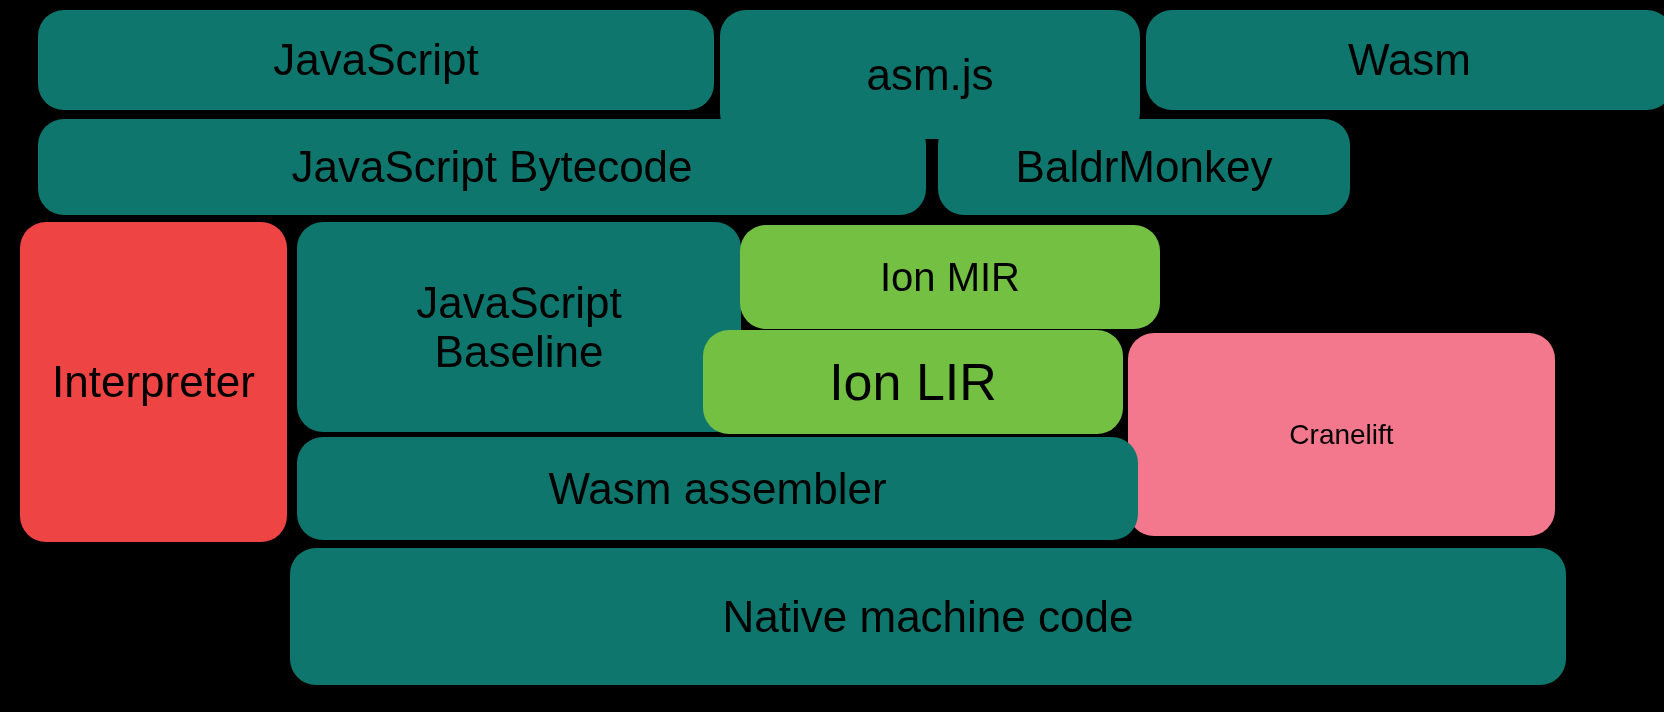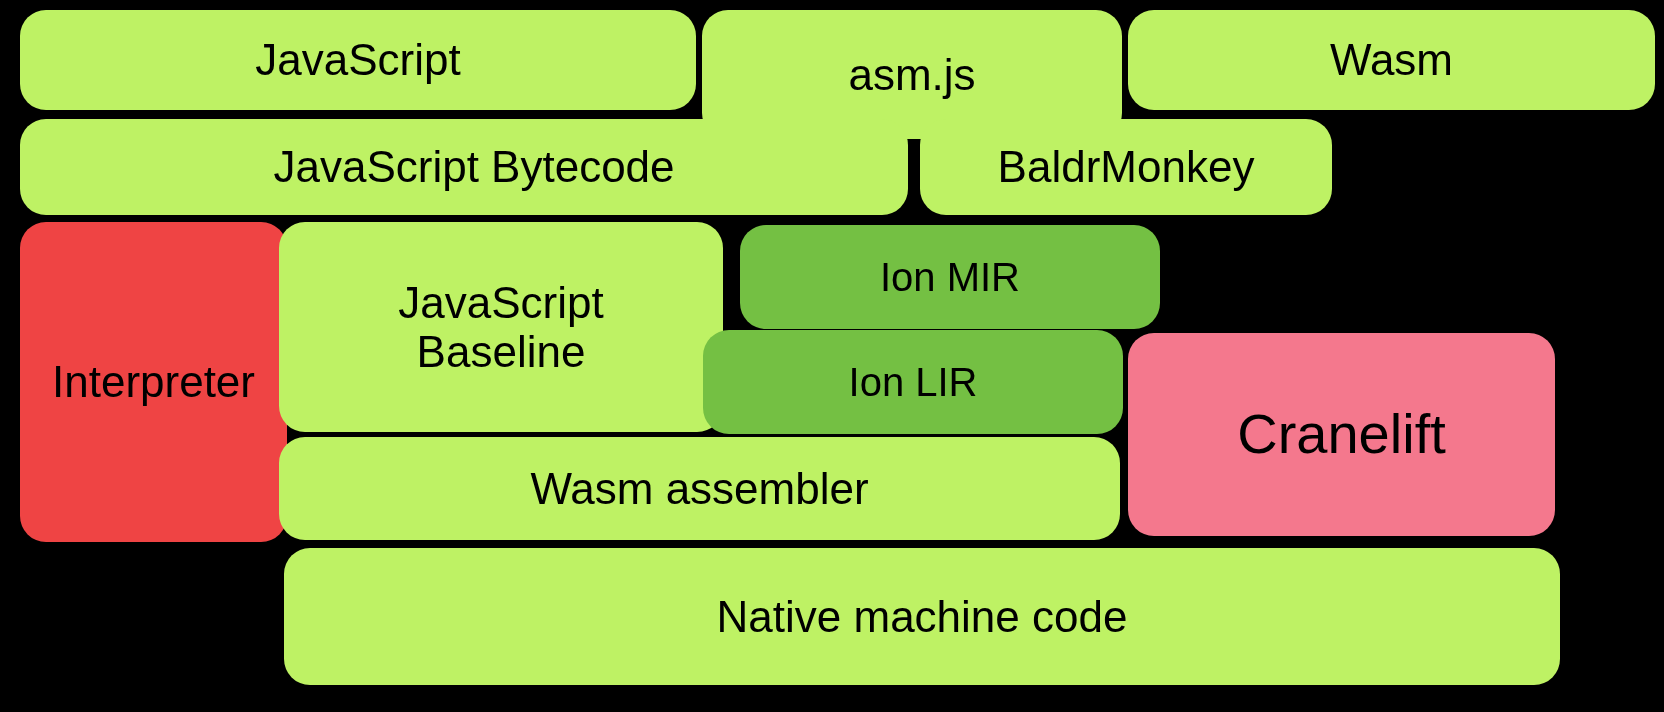--- a/index.html
+++ b/index.html
@@ -26,35 +26,35 @@
     color: #000000;
     line-height: 1.12;
     white-space: pre-line;
     user-select: none;
   }
   .node .lbl {
     display: block;
     width: 100%;
     padding: 0 6px;
   }
-  .fill-white { background: #bef264; }
+  .fill-white { background: #0f766e; margin-left: 18px; }
   .fill-grey  { background: #ef4444; }
   .fill-green { background: #74c043; }
   .fill-pink  { background: #f4788d; }
 </style>
 </head>
 <body>
 
 <div id="diagram" style="background: rgb(0, 0, 0);">
     <div class="node fill-white" style="left: 20px; top: 10px; width: 676px; height: 100px;"><span class="lbl" style="font-size: 44px;">JavaScript</span></div>
     <div class="node fill-white" style="left: 702px; top: 10px; width: 420px; height: 129px;"><span class="lbl" style="font-size: 44px;">asm.js</span></div>
     <div class="node fill-white" style="left: 1128px; top: 10px; width: 527px; height: 100px;"><span class="lbl" style="font-size: 44px;">Wasm</span></div>
     <div class="node fill-white" style="left: 20px; top: 119px; width: 888px; height: 96px; padding-left: 20px;"><span class="lbl" style="font-size: 44px;">JavaScript Bytecode</span></div>
     <div class="node fill-white" style="left: 920px; top: 119px; width: 412px; height: 96px;"><span class="lbl" style="font-size: 44px;">BaldrMonkey</span></div>
     <div class="node fill-grey" style="left: 20px; top: 222px; width: 267px; height: 320px;"><span class="lbl" style="font-size: 44px;">Interpreter</span></div>
     <div class="node fill-white" style="left: 279px; top: 222px; width: 444px; height: 210px;"><span class="lbl" style="font-size: 44px;">JavaScript
 Baseline</span></div>
     <div class="node fill-green" style="left: 740px; top: 225px; width: 420px; height: 104px;"><span class="lbl" style="font-size: 40px;">Ion MIR</span></div>
-    <div class="node fill-green" style="left: 703px; top: 330px; width: 420px; height: 104px;"><span class="lbl" style="font-size: 40px;">Ion LIR</span></div>
-    <div class="node fill-pink" style="left: 1128px; top: 333px; width: 427px; height: 203px;"><span class="lbl" style="font-size: 56px;">Cranelift</span></div>
+    <div class="node fill-green" style="left: 703px; top: 330px; width: 420px; height: 104px;"><span class="lbl" style="font-size: 52px;">Ion LIR</span></div>
+    <div class="node fill-pink" style="left: 1128px; top: 333px; width: 427px; height: 203px;"><span class="lbl" style="font-size: 28px;">Cranelift</span></div>
     <div class="node fill-white" style="left: 279px; top: 437px; width: 841px; height: 103px;"><span class="lbl" style="font-size: 44px;">Wasm assembler</span></div>
-    <div class="node fill-white" style="left: 284px; top: 548px; width: 1276px; height: 137px; align-items: center;"><span class="lbl" style="font-size: 44px;">Native machine code</span></div>
+    <div class="node fill-white" style="left: 272px; top: 548px; width: 1276px; height: 137px; align-items: center;"><span class="lbl" style="font-size: 44px;">Native machine code</span></div>
   </div>
 
 </body></html>

